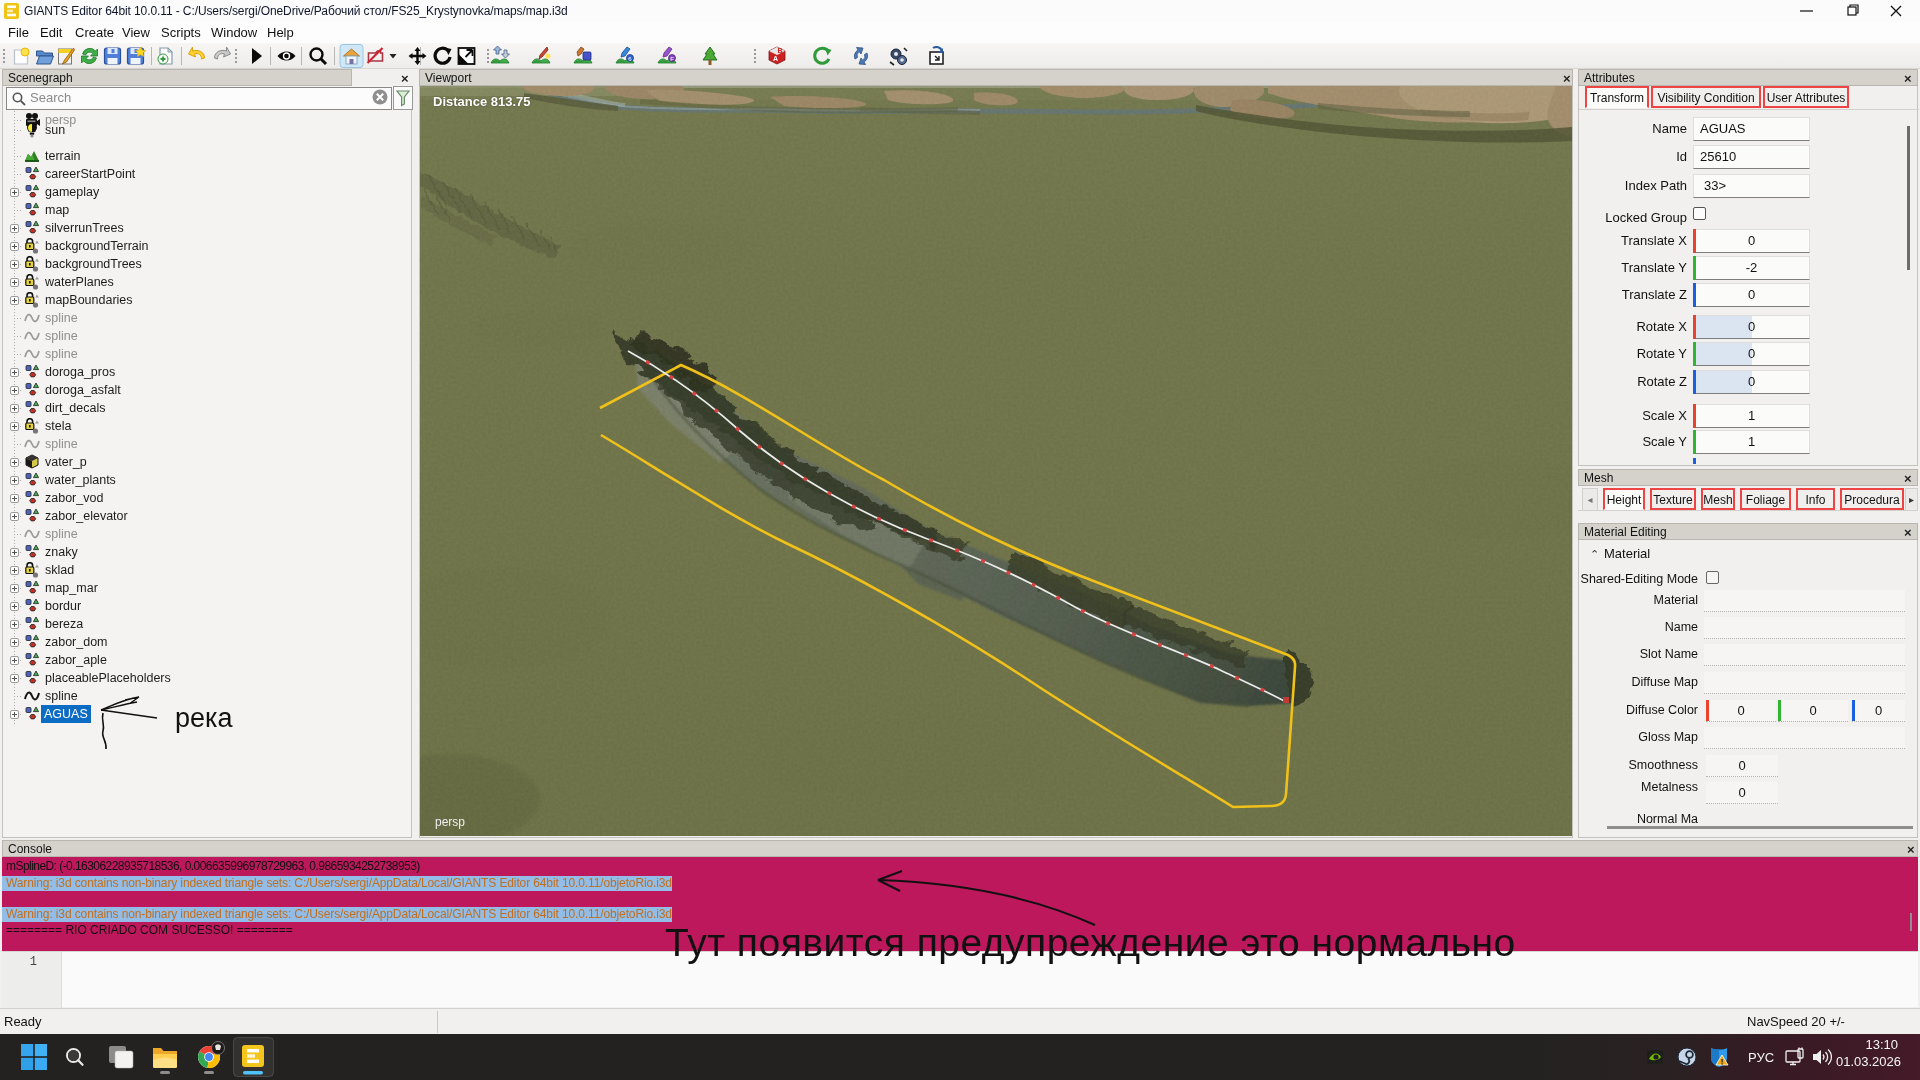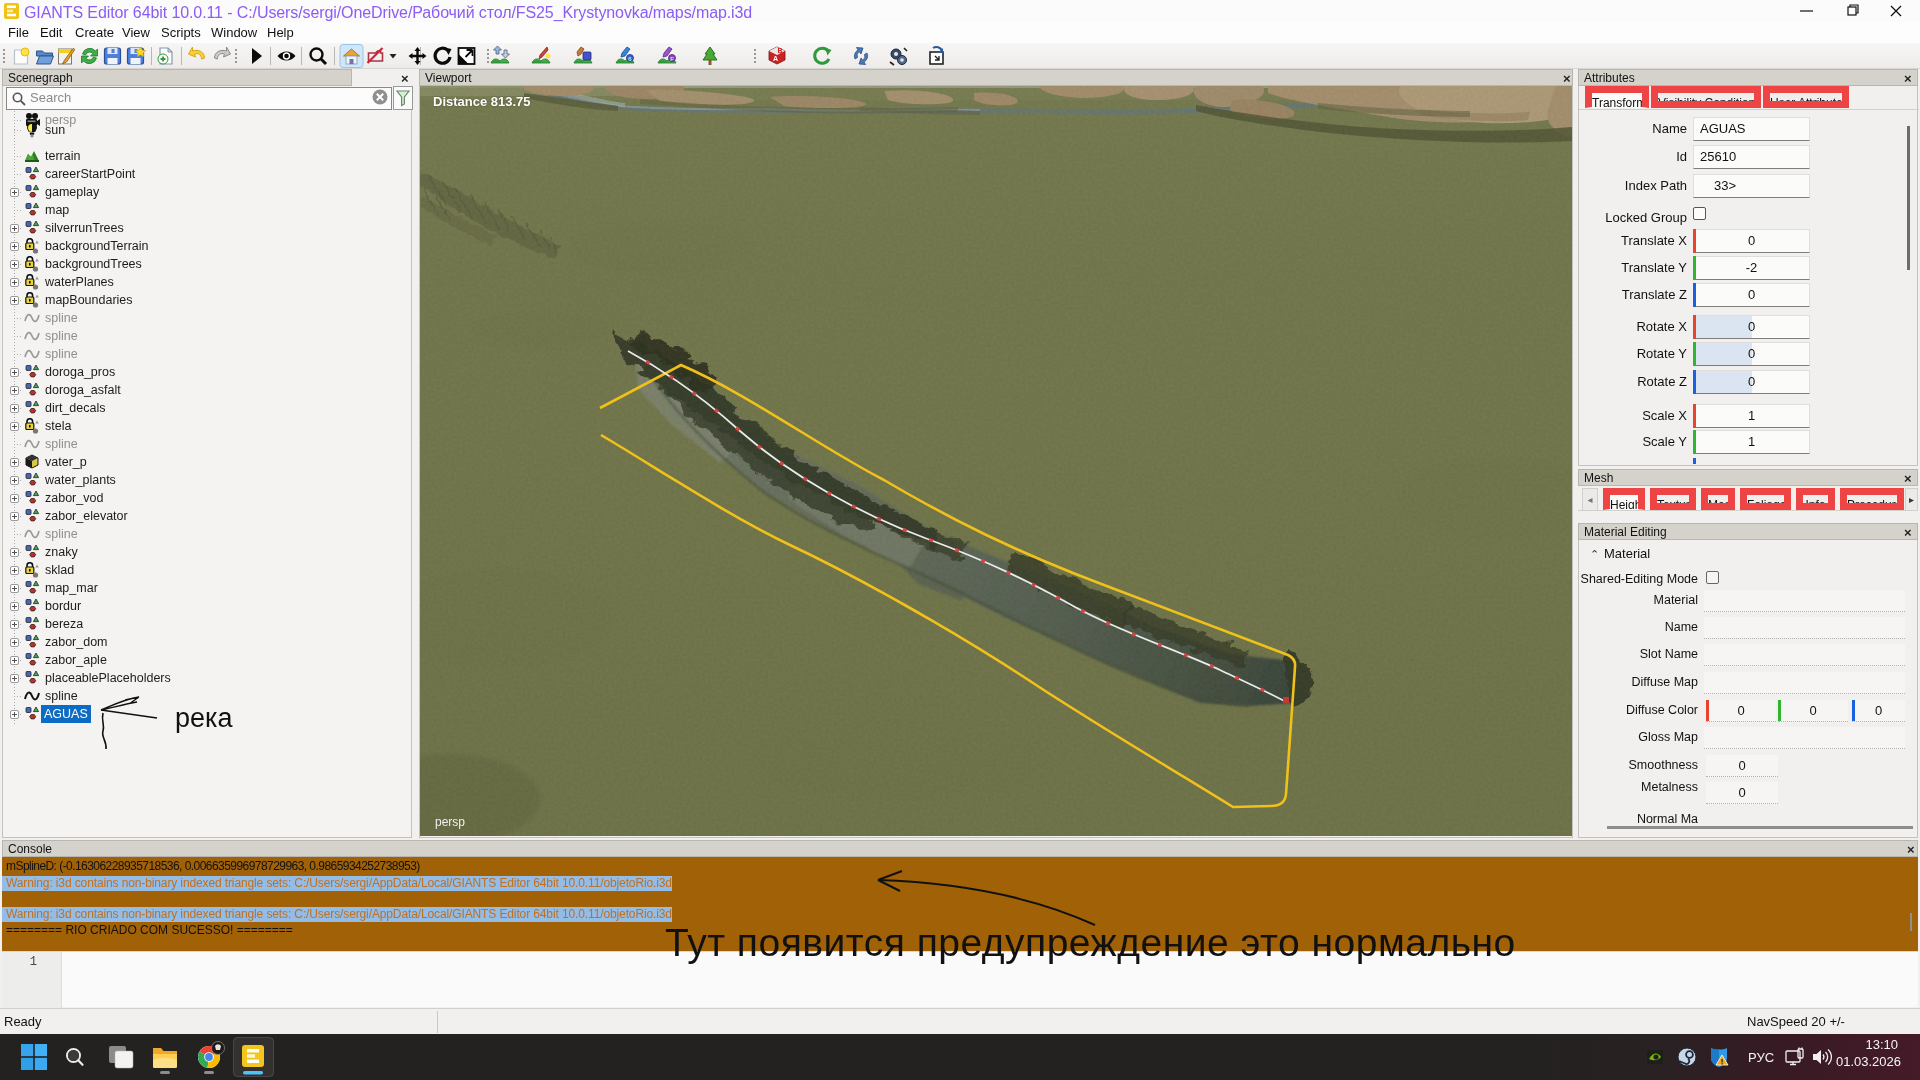--- a/index.html
+++ b/index.html
@@ -20,45 +20,45 @@
 .gray{color:#8f8f8f}
 .plus{position:absolute;left:7px;top:5px;width:9px;height:9px;border:1px solid #9a9a9a;background:#fff;border-radius:2px}
 .plus:before{content:"";position:absolute;left:1px;top:3px;width:5px;height:1px;background:#555}
 .plus:after{content:"";position:absolute;left:3px;top:1px;width:1px;height:5px;background:#555}
 .ticon{position:absolute;left:21px;top:1px;width:16px;height:16px}
 #vp{left:419px;top:86px;width:1154px;height:752px;border:1px solid #c4c2bd;border-top:none;overflow:hidden}
 #attr{left:1578px;top:86px;width:340px;height:380px;background:#f1f0ee;border:1px solid #c4c2bd;border-top:none}
 .alabel{position:absolute;font-size:13px;color:#111;text-align:right;right:230px;white-space:nowrap}
 .ainput{position:absolute;left:114px;width:117px;height:24px;background:#fbfbfa;border:1px solid #e0dedc;border-bottom:1px solid #7f7d7a;font-size:13px;color:#111}
 .cbar{position:absolute;left:114px;width:3px;height:24px;z-index:2}
-.tab{position:absolute;top:0;height:22px;background:#f0efed;border:7px solid #ef4444;font-size:12px;color:#111;text-align:center;line-height:20px;white-space:nowrap;overflow:hidden}
+.tab{position:absolute;top:0;height:22px;background:#f0efed;border:2px solid #ef4444;font-size:12px;color:#111;text-align:center;line-height:20px;white-space:nowrap;overflow:hidden}
 .tab.active{background:#fbfbfa;border-bottom:1px solid #fbfbfa}
 #mesh{left:1578px;top:469px;width:340px;height:54px;background:#f1f0ee}
 #mat{left:1578px;top:523px;width:340px;height:315px;background:#f1f0ee;border:1px solid #c4c2bd;border-top:none}
 .mlabel{position:absolute;font-size:12.5px;color:#111;text-align:right;right:219px;white-space:nowrap}
 .minput{position:absolute;left:125px;width:201px;height:22px;background:#f6f5f4;border-bottom:1px dotted #b5b3b0}
-#console{left:2px;top:857px;width:1916px;height:94px;background:#a16207;font-size:12px}
+#console{left:2px;top:857px;width:1916px;height:94px;background:#be185d;font-size:12px}
 .cline{position:absolute;left:0;padding-left:4px;white-space:nowrap}
 .chl{background:#93bde6;color:#c06f20;height:15.5px;line-height:15.5px}
 #script{left:2px;top:951px;width:1916px;height:56px;background:#fafafa;border-top:1px solid #d8d6d3}
 #gutter{position:absolute;left:0;top:0;width:60px;height:56px;background:#ededec;border-right:1px solid #ddd}
 #status{left:0;top:1008px;width:1920px;height:26px;background:#f1f0ee;border-top:1px solid #d2d0cc;font-size:13px;color:#111}
 #taskbar{left:0;top:1034px;width:1920px;height:46px;background:linear-gradient(90deg,#242221 0%,#242221 80%,#2a2123 87%,#381a24 93%,#451a29 100%)}
 </style>
 </head>
 <body>
 
 <div class="abs" id="titlebar">
   <svg class="abs" style="left:4px;top:3px" width="15" height="16" viewBox="0 0 15 16">
     <rect x="0" y="0" width="15" height="16" rx="2" fill="#f0c317"></rect>
     <rect x="3" y="2.5" width="9" height="2.6" fill="#fff"></rect>
     <rect x="3" y="6.6" width="6" height="2.6" fill="#fffa"></rect>
     <rect x="3" y="10.7" width="9" height="2.6" fill="#fff"></rect>
   </svg>
-  <div class="abs" style="left:24px;top:4px;font-size:16px;letter-spacing:-0.1px;color:#8b5cf6">GIANTS Editor 64bit 10.0.11 - C:/Users/sergi/OneDrive/Рабочий стол/FS25_Krystynovka/maps/map.i3d</div>
+  <div class="abs" style="left:24px;top:4px;font-size:12px;letter-spacing:-0.1px;color:#0f172a">GIANTS Editor 64bit 10.0.11 - C:/Users/sergi/OneDrive/Рабочий стол/FS25_Krystynovka/maps/map.i3d</div>
   <svg class="abs" style="left:1796px;top:0" width="124" height="22" viewBox="0 0 124 22">
     <path d="M4 11 h13" stroke="#111" stroke-width="1.2"></path>
     <rect x="52" y="7" width="8" height="8" fill="none" stroke="#111" stroke-width="1.2"></rect>
     <path d="M54 7 v-2 h8 v8 h-2" fill="none" stroke="#111" stroke-width="1.2"></path>
     <path d="M95 6 l10 10 M105 6 l-10 10" stroke="#111" stroke-width="1.3"></path>
   </svg>
 </div>
 
 <div class="abs" id="menubar">
   <div class="menuitem" style="left:8px">File</div>
@@ -722,21 +722,21 @@
 <div class="abs" id="attr">
 <div class="tab active" style="left:6px;width:64px">Transform</div>
 <div class="tab" style="left:72px;width:110px">Visibility Condition</div>
 <div class="tab" style="left:184px;width:86px">User Attributes</div>
 <div style="position:absolute;left:0;top:23px;width:340px;height:1px;background:#d2d0cc"></div>
 <div class="alabel" style="top:35px">Name</div>
     <div class="ainput" style="top:31px;padding-left:6px;line-height:22px"><span style="position:relative">AGUAS</span></div>
 <div class="alabel" style="top:63px">Id</div>
     <div class="ainput" style="top:59px;padding-left:6px;line-height:22px"><span style="position:relative">25610</span></div>
 <div class="alabel" style="top:92px">Index Path</div>
-    <div class="ainput" style="top:88px;padding-left:20px;line-height:22px"><span style="position:relative">33&gt;</span></div>
+    <div class="ainput" style="top:88px;padding-left:10px;line-height:22px"><span style="position:relative">33&gt;</span></div>
 <div class="alabel" style="top:124px">Locked Group</div>
 <div style="position:absolute;left:114px;top:121px;width:13px;height:13px;border:1.5px solid #555;border-radius:2px;background:#fcfcfc"></div>
 <div class="alabel" style="top:147px">Translate X</div>
     <div class="cbar" style="top:143px;background:#e8432c"></div>
     <div class="ainput" style="top:143px;text-align:center;line-height:22px"><span style="position:relative">0</span></div>
 <div class="alabel" style="top:174px">Translate Y</div>
     <div class="cbar" style="top:170px;background:#2fb52f"></div>
     <div class="ainput" style="top:170px;text-align:center;line-height:22px"><span style="position:relative">-2</span></div>
 <div class="alabel" style="top:201px">Translate Z</div>
     <div class="cbar" style="top:197px;background:#1a60e0"></div>

